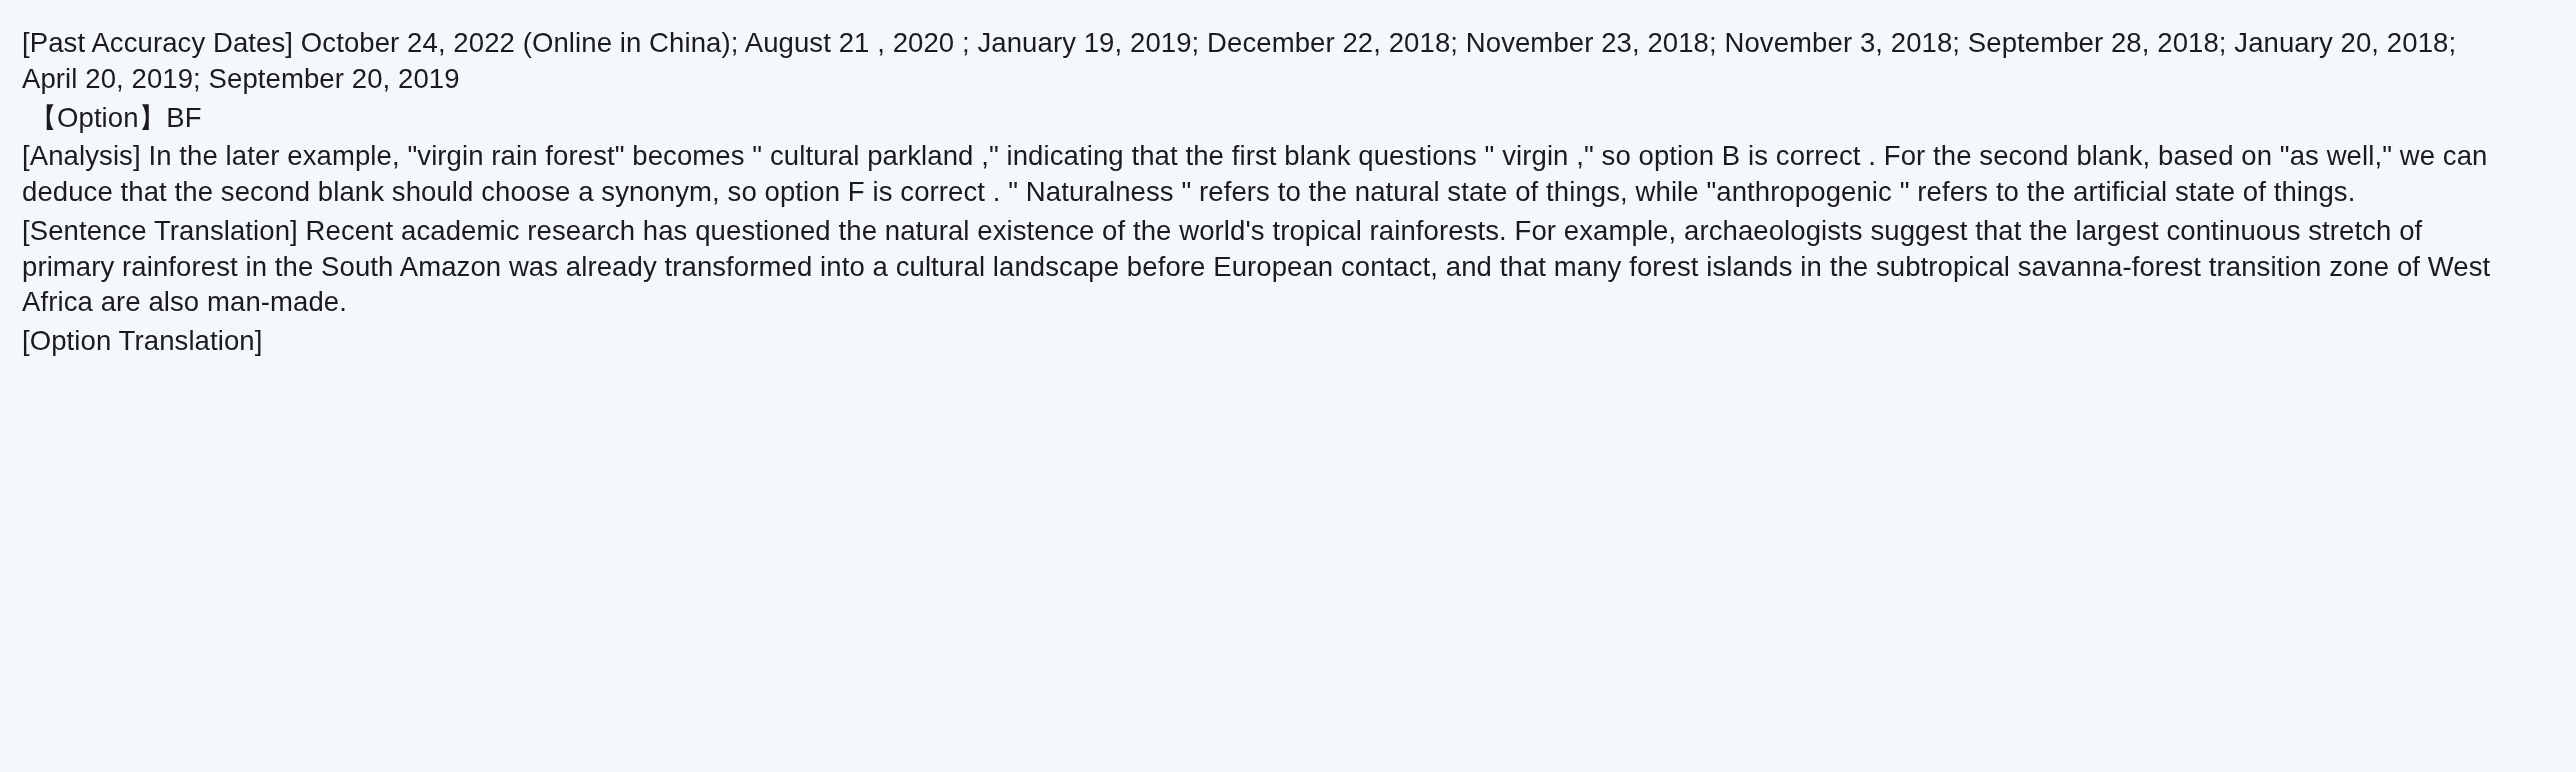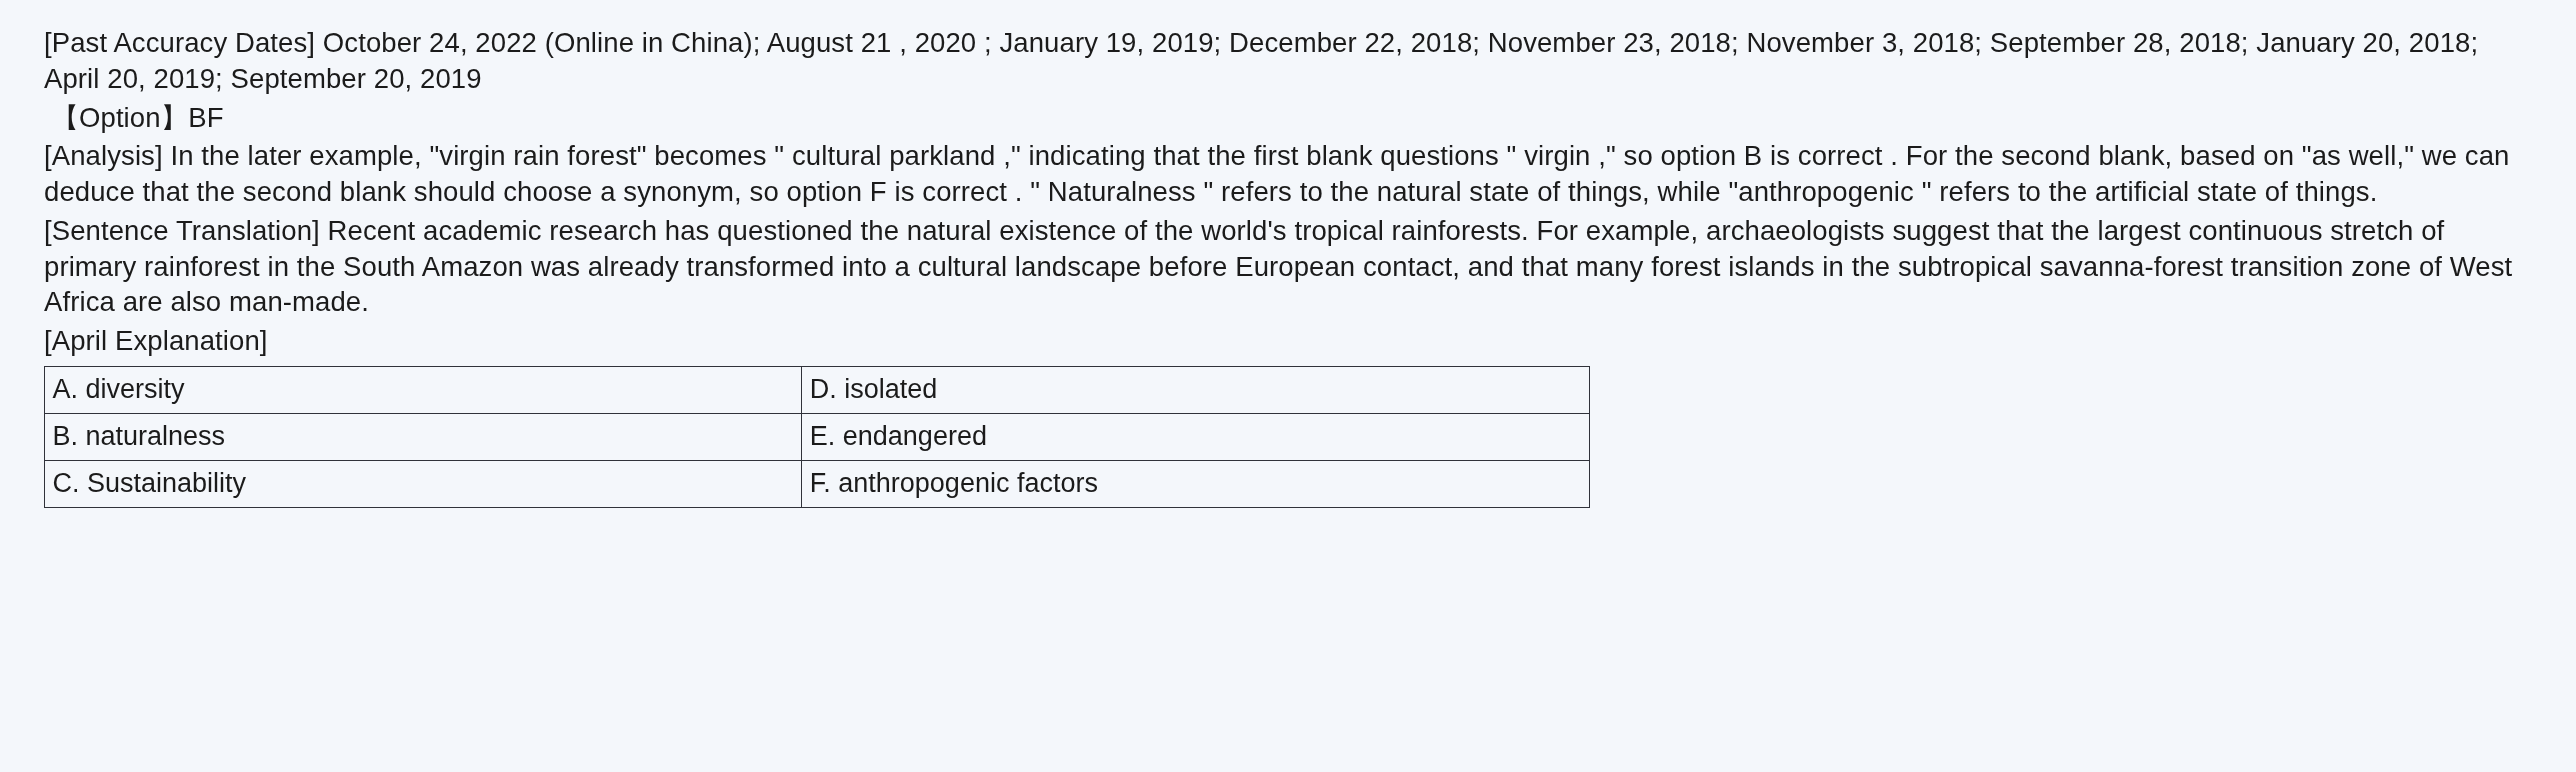--- a/index.html
+++ b/index.html
@@ -8,21 +8,21 @@
   }
   body {
     width: 2576px;
     height: 772px;
     background: #f4f7fb;
     font-family: "Liberation Sans", sans-serif;
     color: #1b1b1b;
     overflow: hidden;
   }
   .page {
-    padding: 25px 36px 0 44px;
+    padding: 25px 36px 0 22px;
     box-sizing: border-box;
   }
   .para {
     font-size: 27.5px;
     line-height: 1.30;
     margin: 0 0 3px 0;
     letter-spacing: 0.1px;
     max-width: 2483px;
   }
   .answer-line {
@@ -52,33 +52,17 @@
 <div class="page">
 
   <p class="para">[Past Accuracy Dates] October 24, 2022 (Online in China); August 21 , 2020 ; January 19, 2019; December 22, 2018; November 23, 2018; November 3, 2018; September 28, 2018; January 20, 2018; April 20, 2019; September 20, 2019</p>
 
   <p class="para answer-line">【Option】BF</p>
 
   <p class="para">[Analysis] In the later example,  "virgin rain forest"  becomes "  cultural parkland ," indicating that the first blank questions "  virgin ," so option  B  is correct . For the second blank, based on  "as well,"  we can deduce that the second blank should choose a synonym, so option  F  is correct . " Naturalness  " refers to the natural state of things, while "anthropogenic  " refers to the artificial state of things.</p>
 
   <p class="para">[Sentence Translation] Recent academic research has questioned the natural existence of the world's tropical rainforests. For example, archaeologists suggest that the largest continuous stretch of primary rainforest in the South Amazon was already transformed into a cultural landscape before European contact, and that many forest islands in the subtropical savanna-forest transition zone of West Africa are also man-made.</p>
 
-  <p class="para">[April Explanation]</p>
+  <p class="para">[Option Translation]</p>
 
-  <table class="options-table">
-    <tbody>
-      <tr>
-        <td class="col-left">A. diversity</td>
-        <td class="col-right">D. isolated</td>
-      </tr>
-      <tr>
-        <td class="col-left">B.  naturalness</td>
-        <td class="col-right">E. endangered</td>
-      </tr>
-      <tr>
-        <td class="col-left">C. Sustainability</td>
-        <td class="col-right">F.  anthropogenic factors</td>
-      </tr>
-    </tbody>
-  </table>
 
 </div>
 
 
 </body></html>

